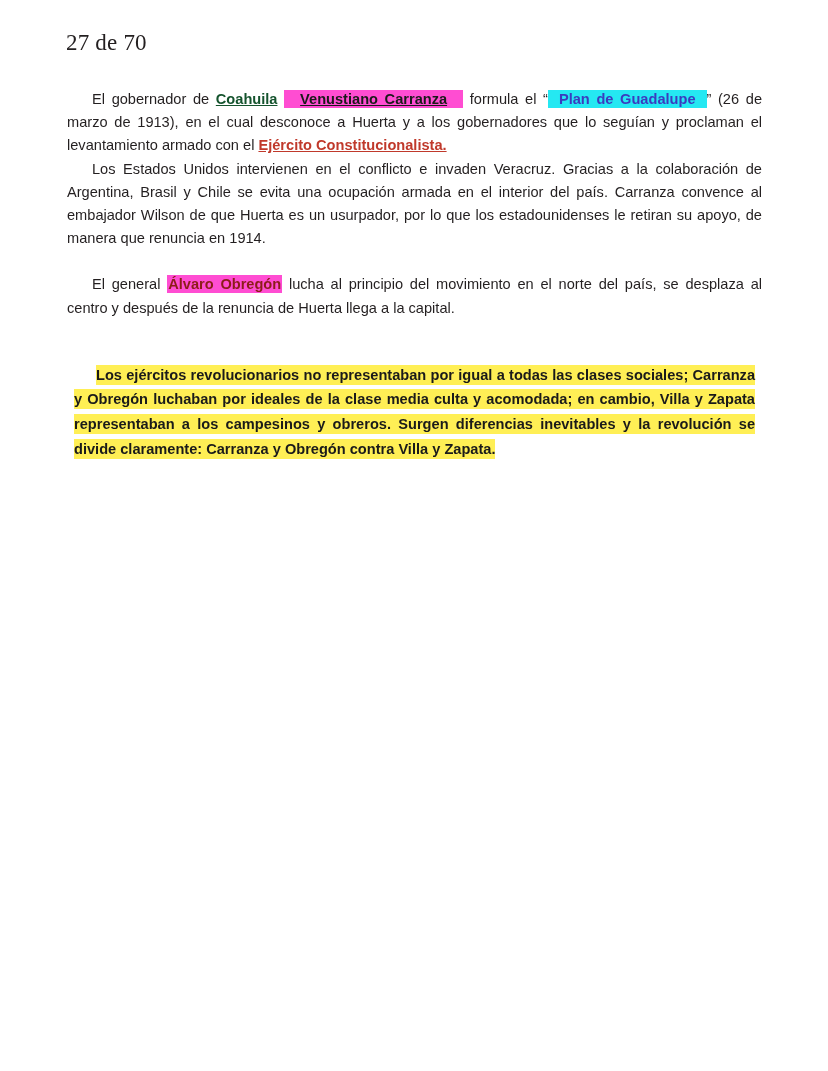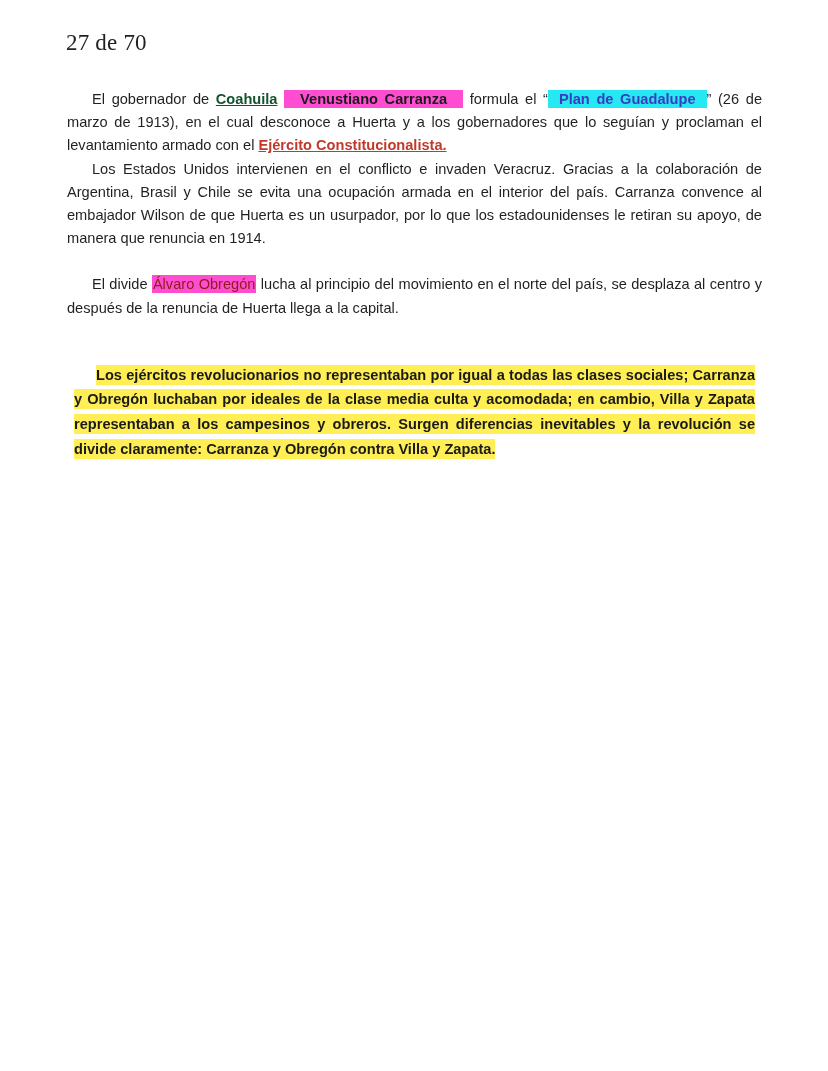--- a/index.html
+++ b/index.html
@@ -66,25 +66,26 @@
     font-weight: bold;
     color: #14532d;
     text-decoration: underline;
   }
   .hl-magenta {
     background-color: #ff4dd2;
     font-weight: bold;
     color: #1a1a1a;
     padding: 1px 16px;
     box-decoration-break: clone;
+    text-decoration: underline;
     -webkit-box-decoration-break: clone;
   }
   .hl-magenta-red {
     background-color: #ff4dd2;
-    font-weight: normal;
+    font-weight: bold;
     color: #8c1d18;
     padding: 1px 1px;
     box-decoration-break: clone;
     -webkit-box-decoration-break: clone;
   }
   .hl-cyan {
     background-color: #25e8f2;
     font-weight: bold;
     color: #3b3bbf;
     padding: 1px 11px;
@@ -128,20 +129,20 @@
   <div class="page-header">27 de 70</div>
 
   <div class="content">
 
     <p class="body-par indent"><span>El gobernador de </span><span class="b">Coahuila</span><span> </span><span class="hl-magenta">Venustiano Carranza</span><span> formula el “</span><span class="hl-cyan">Plan de Guadalupe</span><span>” (26 de marzo de 1913), en el cual desconoce a Huerta y a los gobernadores que lo seguían y proclaman el levantamiento armado con el </span><span class="red-bold">Ejército Constitucionalista.</span></p>
 
     <p class="body-par indent">Los Estados Unidos intervienen en el conflicto e invaden Veracruz. Gracias a la colaboración de Argentina, Brasil y Chile se evita una ocupación armada en el interior del país. Carranza convence al embajador Wilson de que Huerta es un usurpador, por lo que los estadounidenses le retiran su apoyo, de manera que renuncia en 1914.</p>
 
     <div class="gap-small"></div>
 
-    <p class="body-par indent"><span>El divide </span><span class="hl-magenta-red">Álvaro Obregón</span><span> lucha al principio del movimiento en el norte del país, se desplaza al centro y después de la renuncia de Huerta llega a la capital.</span></p>
+    <p class="body-par indent"><span>El general </span><span class="hl-magenta-red">Álvaro Obregón</span><span> lucha al principio del movimiento en el norte del país, se desplaza al centro y después de la renuncia de Huerta llega a la capital.</span></p>
 
     <div class="gap-large"></div>
 
     <p class="yellow-block"><span class="hltext">Los ejércitos revolucionarios no representaban por igual a todas las clases sociales; Carranza y Obregón luchaban por ideales de la clase media culta y acomodada; en cambio, Villa y Zapata representaban a los campesinos y obreros. Surgen diferencias inevitables y la revolución se divide claramente: Carranza y Obregón contra Villa y Zapata.</span></p>
 
   </div>
 </div>
 
 </body></html>

